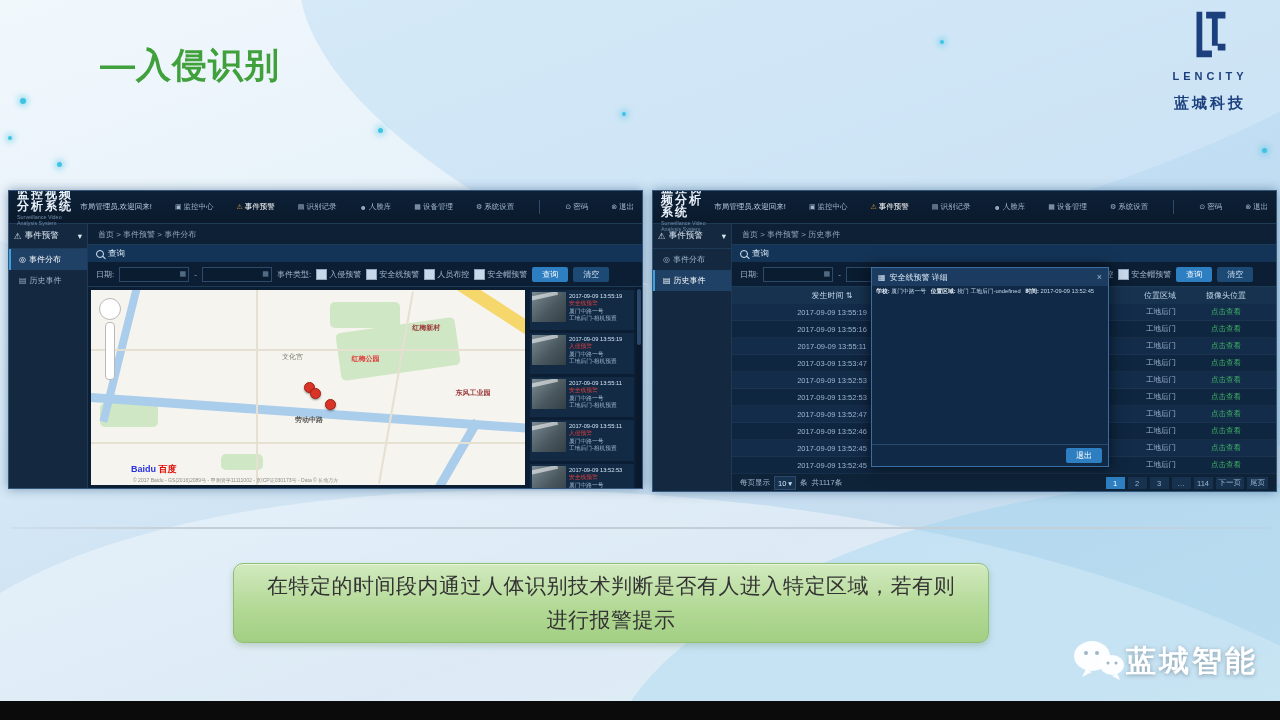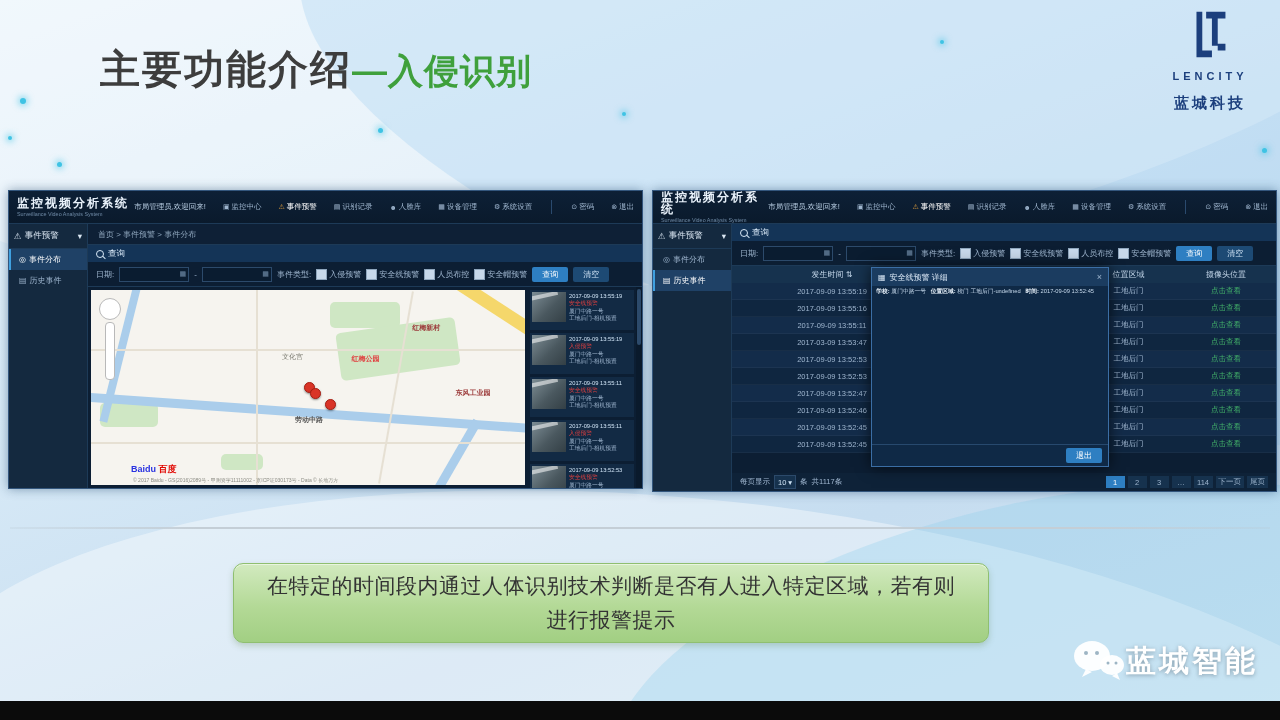--- a/index.html
+++ b/index.html
@@ -24,21 +24,21 @@
   
   .scr{position:absolute;background:#0c1e33;border:1px solid #33567d;box-shadow:0 0 10px rgba(20,60,100,.45);
        display:flex;flex-direction:column;overflow:hidden;color:#9fb6cf;}
   .scr-l{left:8px;top:190px;width:633px;height:297px;}
   .scr-r{left:652px;top:190px;width:623px;height:300px;}
   .hd{height:32px;background:linear-gradient(180deg,#0d2036,#0a1a2c);display:flex;align-items:center;
       justify-content:space-between;padding:0 8px;border-bottom:1px solid #1d3a57;flex:0 0 auto;}
   .hd-title{line-height:1;}
   .hd-title .t1{font-size:12px;font-weight:bold;color:#e8f1fa;letter-spacing:2px;}
   .hd-title .t2{font-size:6px;color:#6f8aa6;transform:scale(.9);transform-origin:left;margin-top:2px;}
-  .hd-nav{display:flex;align-items:center;gap:17px;font-size:7.5px;color:#9fb6cf;white-space:nowrap;}
+  .hd-nav{display:flex;align-items:center;gap:23px;font-size:7.5px;color:#9fb6cf;white-space:nowrap;}
   .welcome{color:#b8cde2;}
   .nav-item{display:flex;align-items:center;gap:2px;cursor:pointer;}
   .nav-item.active{color:#fff;}
   .nav-item.active .nav-ic{color:#e6a23c;}
   .nav-ic{font-size:7px;}
   .hd-sep{width:1px;height:14px;background:#2a4a6e;margin:0 2px;}
   .body-row{flex:1;display:flex;min-height:0;}
   .side{width:78px;background:#14293f;border-right:1px solid #1d3a57;flex:0 0 auto;}
   .side-group{display:flex;align-items:center;gap:3px;padding:6px 5px;color:#dbe7f3;font-size:8.5px;border-bottom:1px solid #1d3a57;}
   .side-group .grow{flex:1;}
@@ -86,21 +86,21 @@
   .vscroll{width:6px;flex:0 0 auto;background:#0a1a2c;position:relative;}
   .vthumb{position:absolute;top:2px;left:1px;width:4px;height:56px;background:#2c4a6b;border-radius:2px;}
   
   .tbl{flex:1;display:flex;flex-direction:column;min-width:0;}
   .t-head{height:17px;display:flex;align-items:center;background:#16324e;color:#c6d9ec;font-size:8px;flex:0 0 auto;}
   .t-row{height:16px;display:flex;align-items:center;font-size:7.5px;color:#9fb6cf;border-bottom:1px solid rgba(255,255,255,.04);}
   .t-row:nth-child(odd){background:#0f2640;}
   .t-row:nth-child(even){background:#132c4a;}
   .c-time{width:200px;text-align:center;flex:0 0 auto;}
   .c-sp{flex:1;}
-  .c-area{width:95px;text-align:center;flex:0 0 auto;}
+  .c-area{width:95px;text-align:right;flex:0 0 auto;}
   .c-act{width:100px;text-align:center;flex:0 0 auto;color:#43b36a;}
   .t-head .c-act{color:#c6d9ec;}
   .pgbar{height:18px;display:flex;align-items:center;justify-content:space-between;padding:0 8px;font-size:7.5px;color:#9fb6cf;background:#0e2238;flex:0 0 auto;}
   .pg-left{display:flex;align-items:center;gap:4px;}
   .pp-sel{display:flex;align-items:center;gap:2px;background:#16324e;border:1px solid #2c4a6b;padding:0 3px;height:12px;color:#cfe3f5;cursor:pointer;}
   .pg-right{display:flex;align-items:center;gap:3px;}
   .pg-btn{min-width:13px;height:12px;display:flex;align-items:center;justify-content:center;background:#16324e;padding:0 3px;cursor:pointer;}
   .pg-btn.on{background:#2e7fc2;color:#fff;}
   
   .modal{position:absolute;left:218px;top:76px;width:236px;height:198px;background:#0f2946;border:1px solid #3b6ea5;box-shadow:0 0 14px rgba(0,0,0,.65);z-index:6;display:flex;flex-direction:column;}
@@ -146,21 +146,20 @@
   <span class="dot" style="left:20px;top:98px;width:6px;height:6px;"></span>
   <span class="dot" style="left:57px;top:162px;width:5px;height:5px;"></span>
   <span class="dot" style="left:8px;top:136px;width:4px;height:4px;"></span>
   <span class="dot" style="left:378px;top:128px;width:5px;height:5px;"></span>
   <span class="dot" style="left:622px;top:112px;width:4px;height:4px;"></span>
   <span class="dot" style="left:940px;top:40px;width:4px;height:4px;"></span>
   <span class="dot" style="left:1262px;top:148px;width:5px;height:5px;"></span>
   <span class="dot" style="left:30px;top:418px;width:4px;height:4px;"></span>
 
   <div class="title-row">
-    <span class="title-main">主要功能介绍</span>
     <span class="title-accent">—入侵识别</span>
   </div>
 
   <div class="logo">
     <svg width="58" height="56" viewBox="0 0 60 58">
       <path d="M16 4 h6 v40 h10 v7 H16 Z" fill="#1c3f7d"></path>
       <path d="M26 4 h20 v7 h-8 v26 h8 v7 h-8 v-5 h-6 V11 h-6 Z" fill="#1c3f7d"></path>
     </svg>
     <div class="logo-en">LENCITY</div>
     <div class="logo-cn">蓝城科技</div>
@@ -400,20 +399,21 @@
         <div class="side-item">
           <span>◎</span>
           <span>事件分布</span>
         </div>
         <div class="side-item active">
           <span>▤</span>
           <span>历史事件</span>
         </div>
       </div>
       <div class="main">
+        <div class="crumb">首页 &gt; 事件预警 &gt; 历史事件</div>
         <div class="srch">
           <span class="mag"></span>
           <span>查询</span>
         </div>
         <div class="filters">
           <span>日期:</span>
           <span class="inp">
               <span>▦</span>
             </span>
           <span>-</span>

